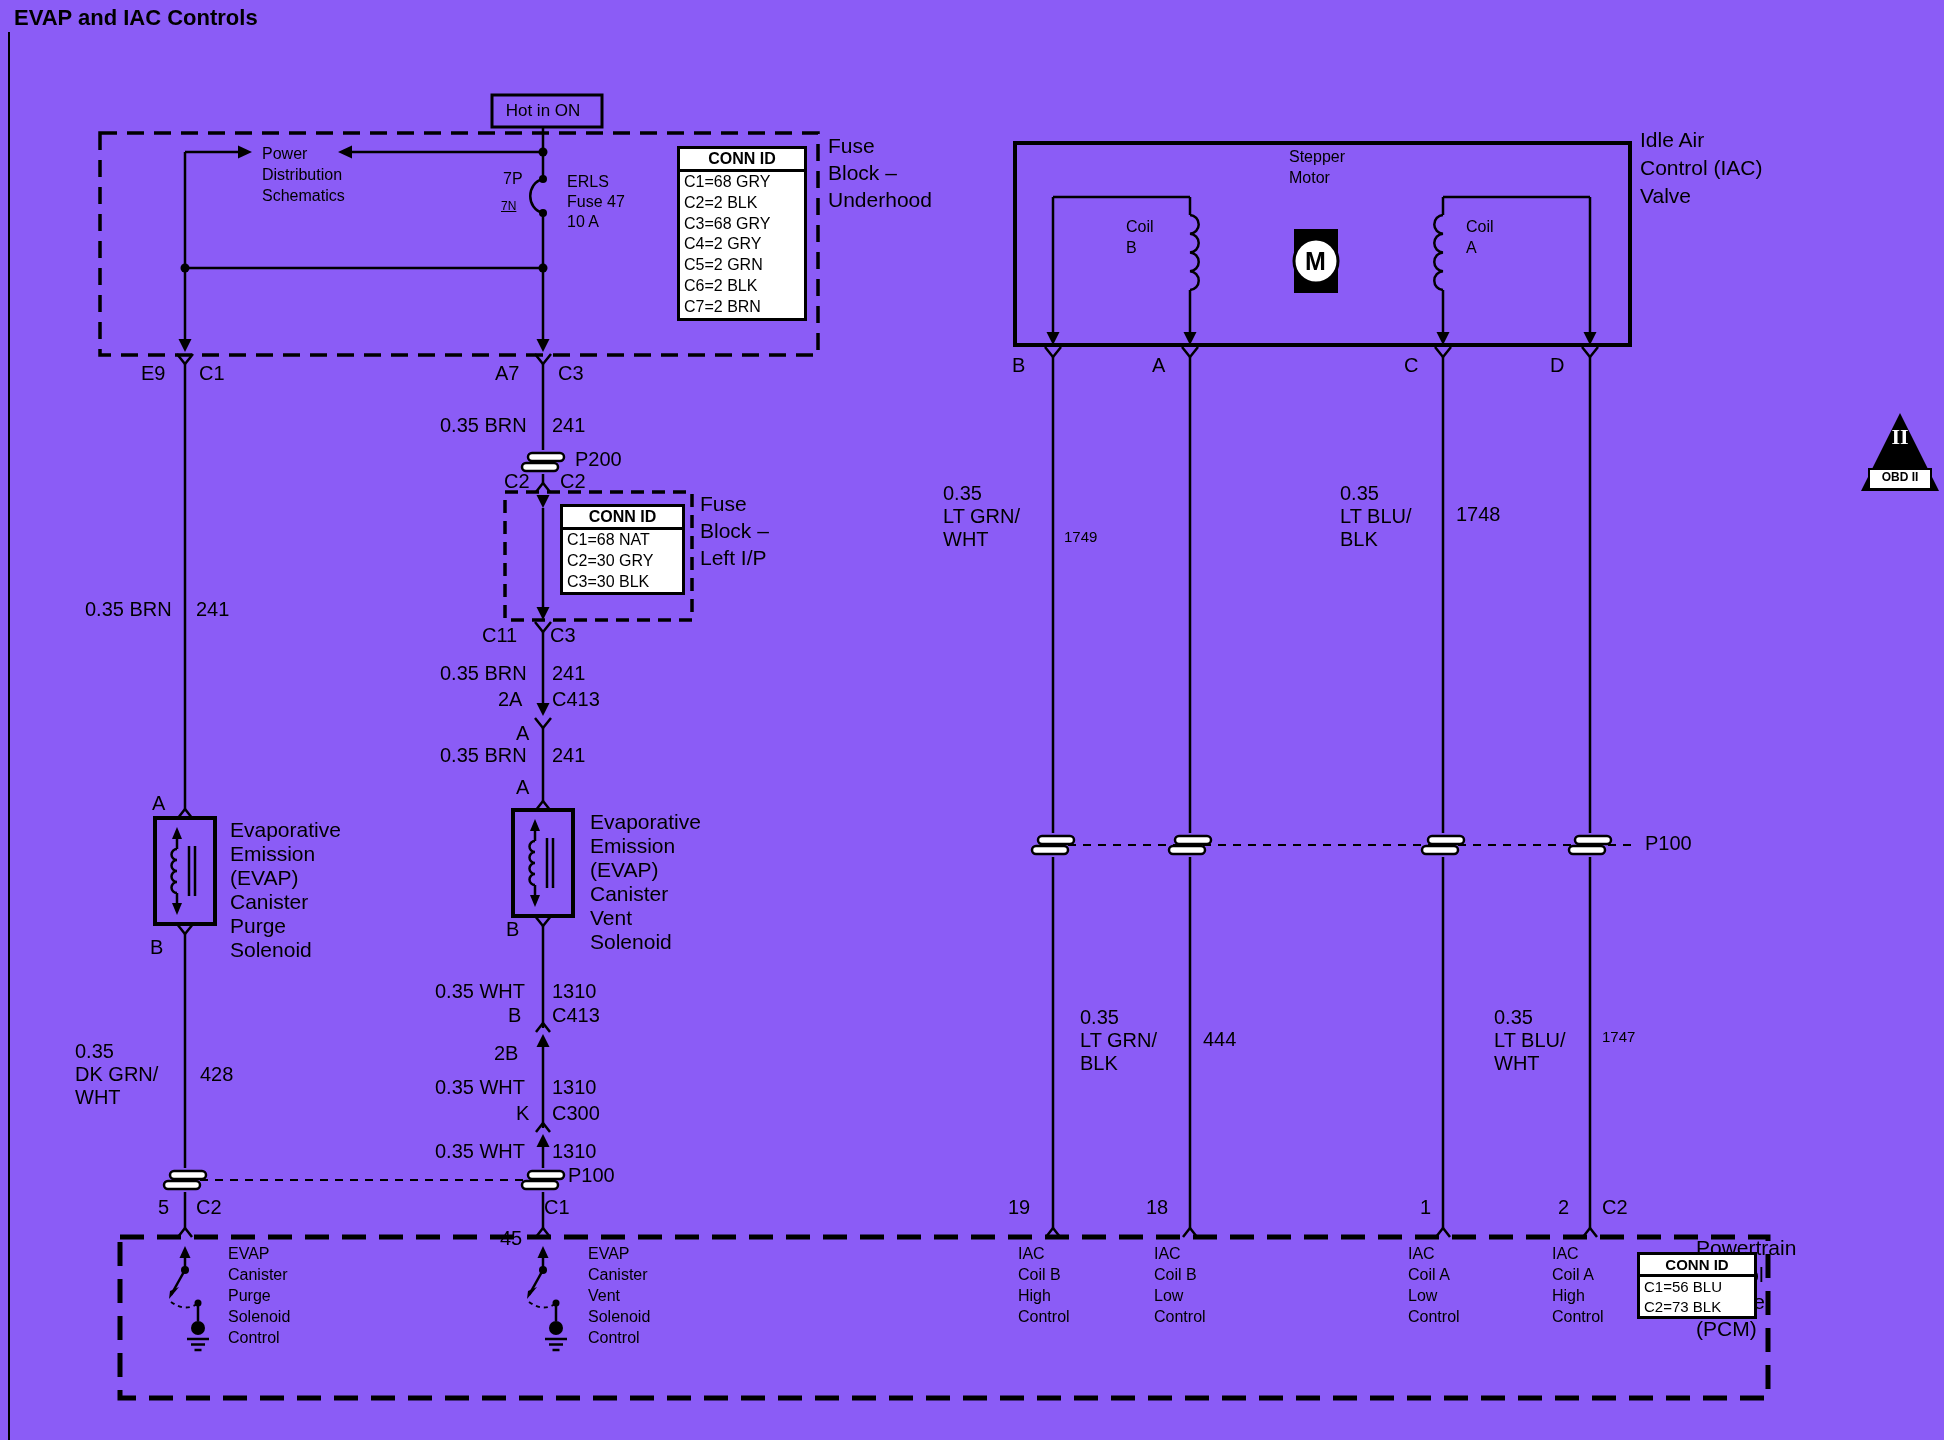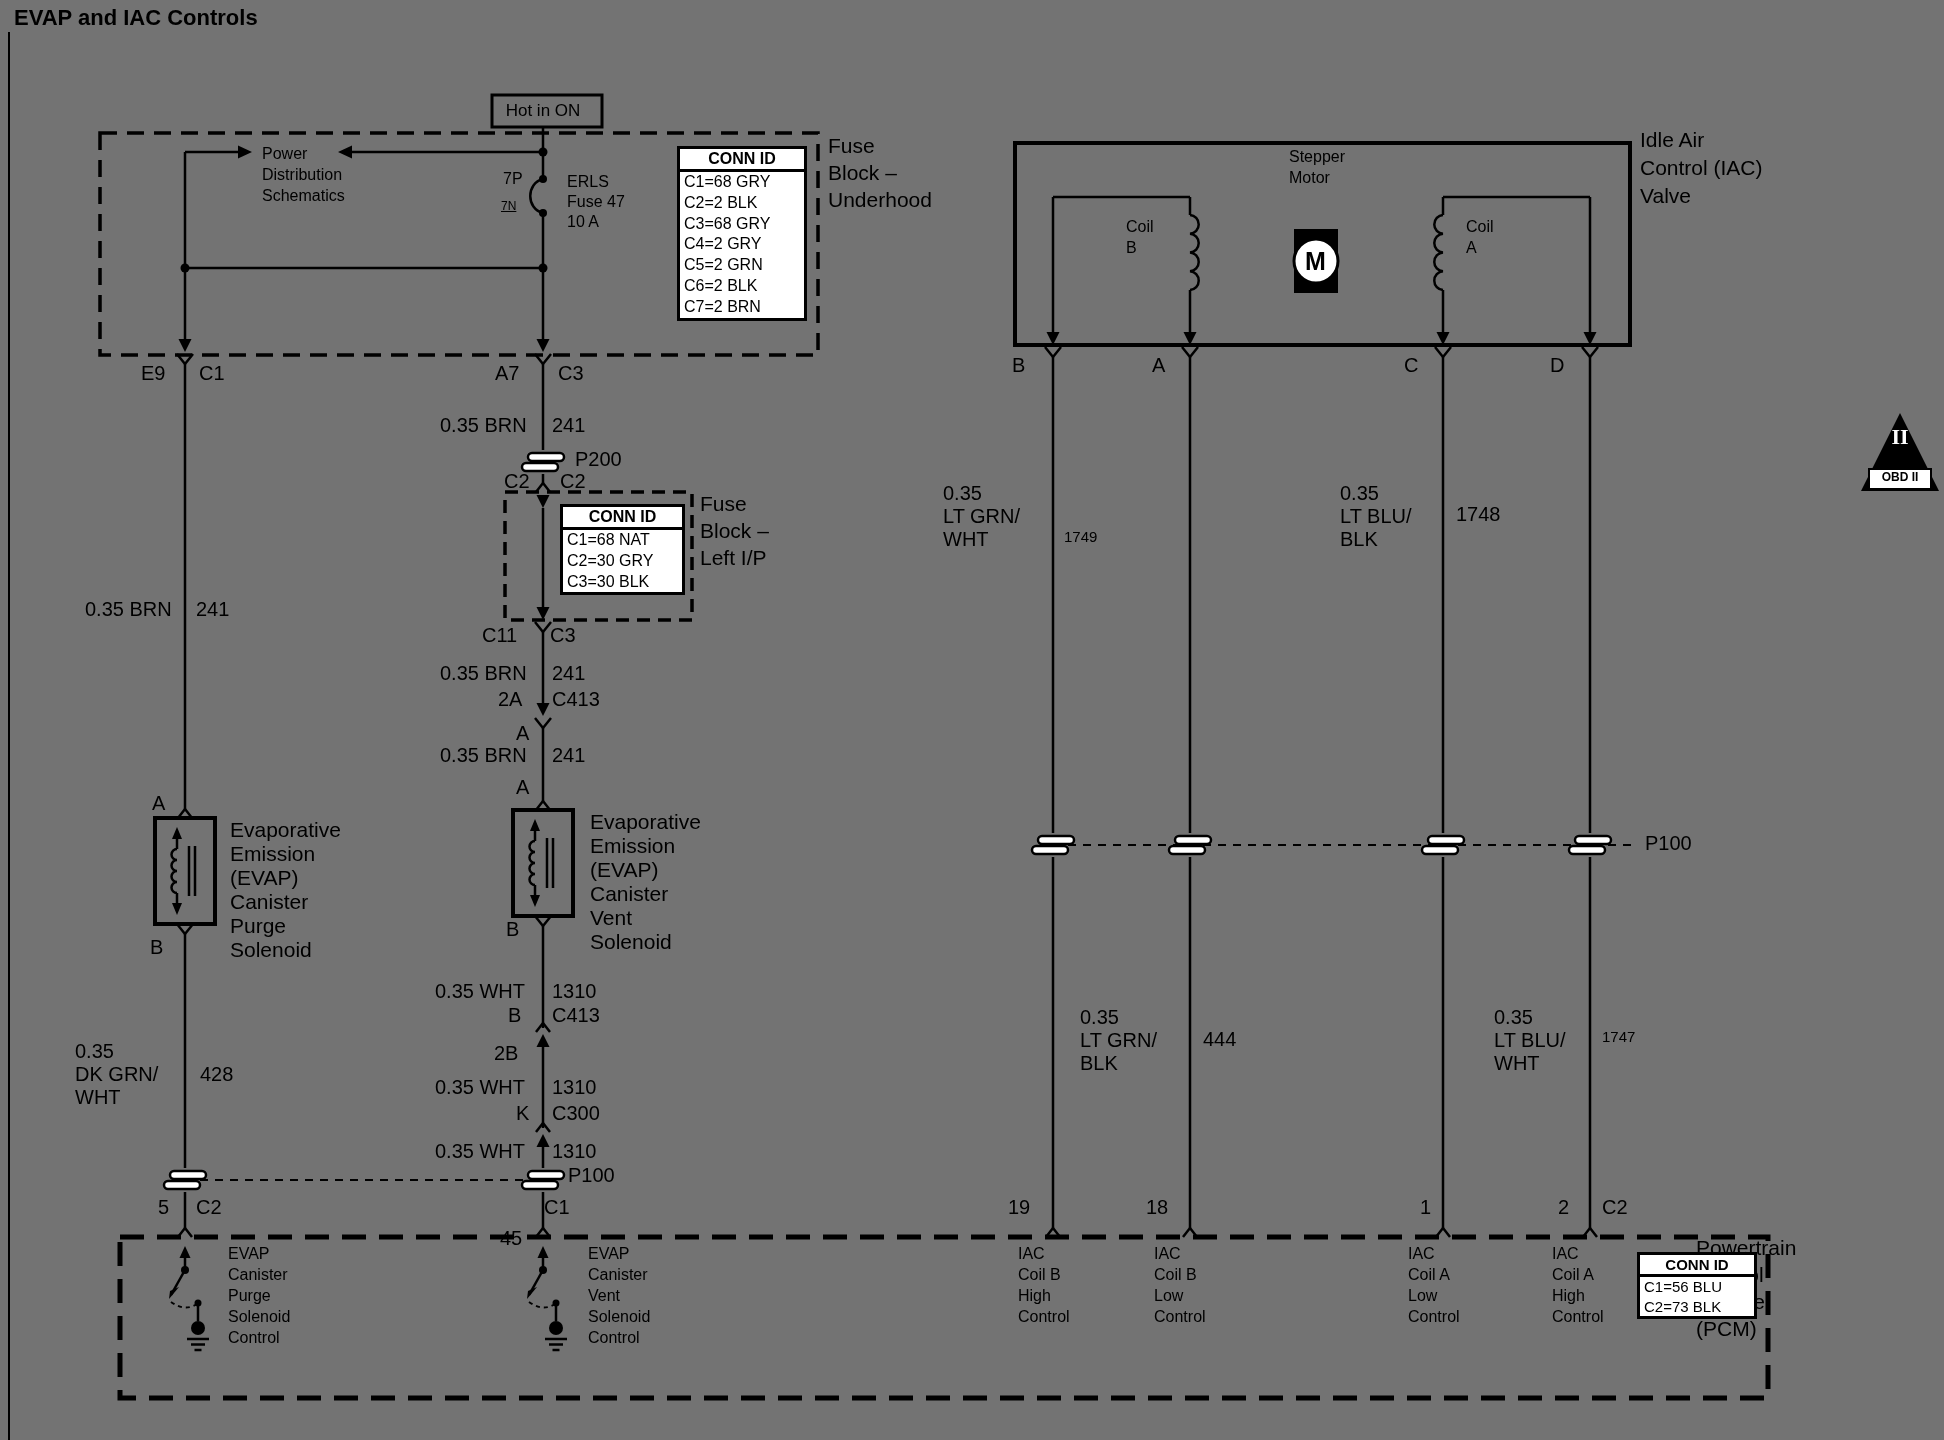--- a/index.html
+++ b/index.html
@@ -1,16 +1,16 @@
 <!DOCTYPE html>
 <html><head>
 <meta charset="utf-8">
 <style>
   html,body{margin:0;padding:0;background:#ffffff;}
-  #canvas{position:relative;width:1944px;height:1440px;background:#737373;overflow:hidden;
+  #canvas{position:relative;width:1944px;height:1440px;background:#8b5cf6;overflow:hidden;
           font-family:"Liberation Sans",sans-serif;color:#000;}
   #wiring{position:absolute;left:0;top:0;z-index:0;}
   .lbl{position:absolute;white-space:pre-line;color:#000;z-index:2;line-height:1.15;}
   .conn{position:absolute;border:3px solid #000;background:#fff;z-index:2;}
   .conn-h{border-bottom:3px solid #000;text-align:center;font-weight:bold;padding:1px 2px;}
   .conn-r{padding:0 4px;line-height:1.3;}
 </style>
 </head>
 <body>
 

